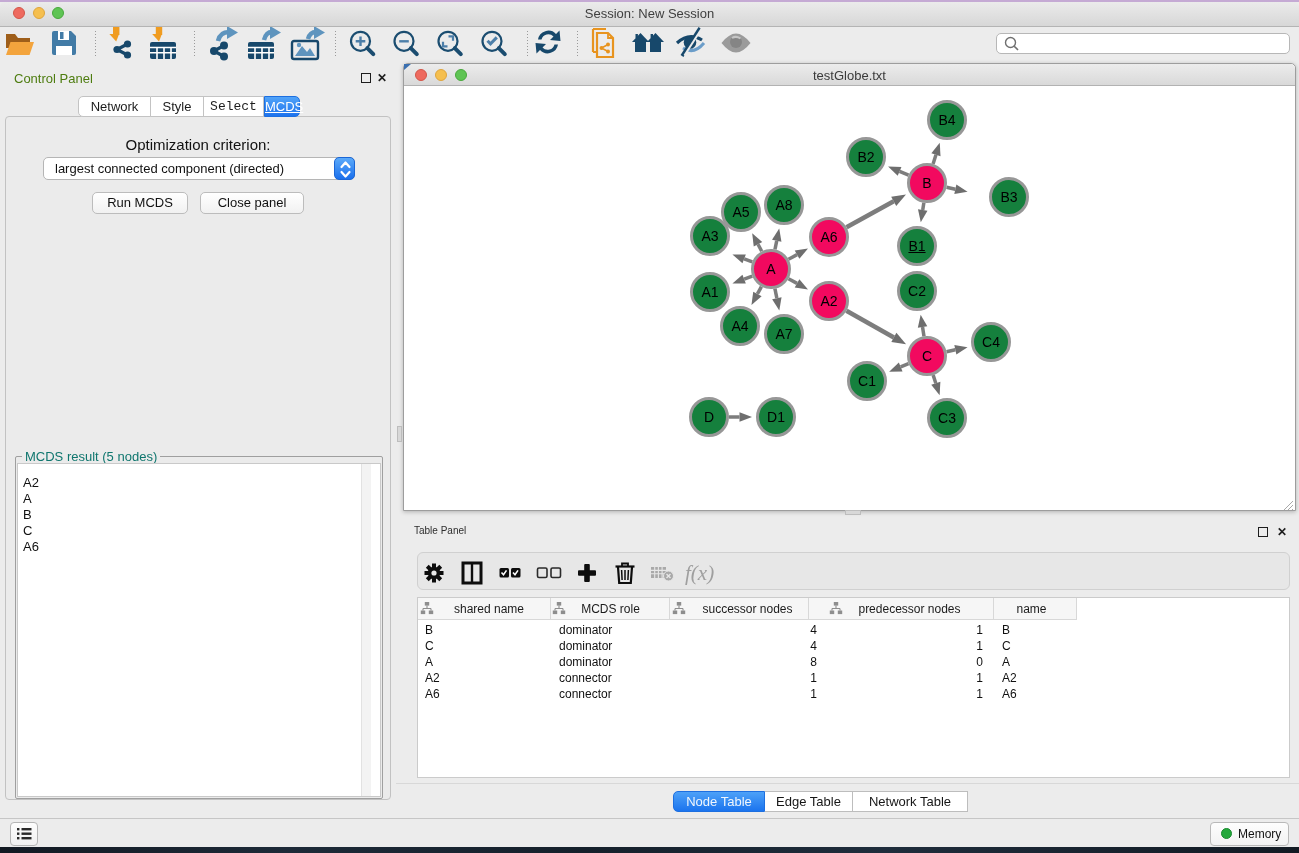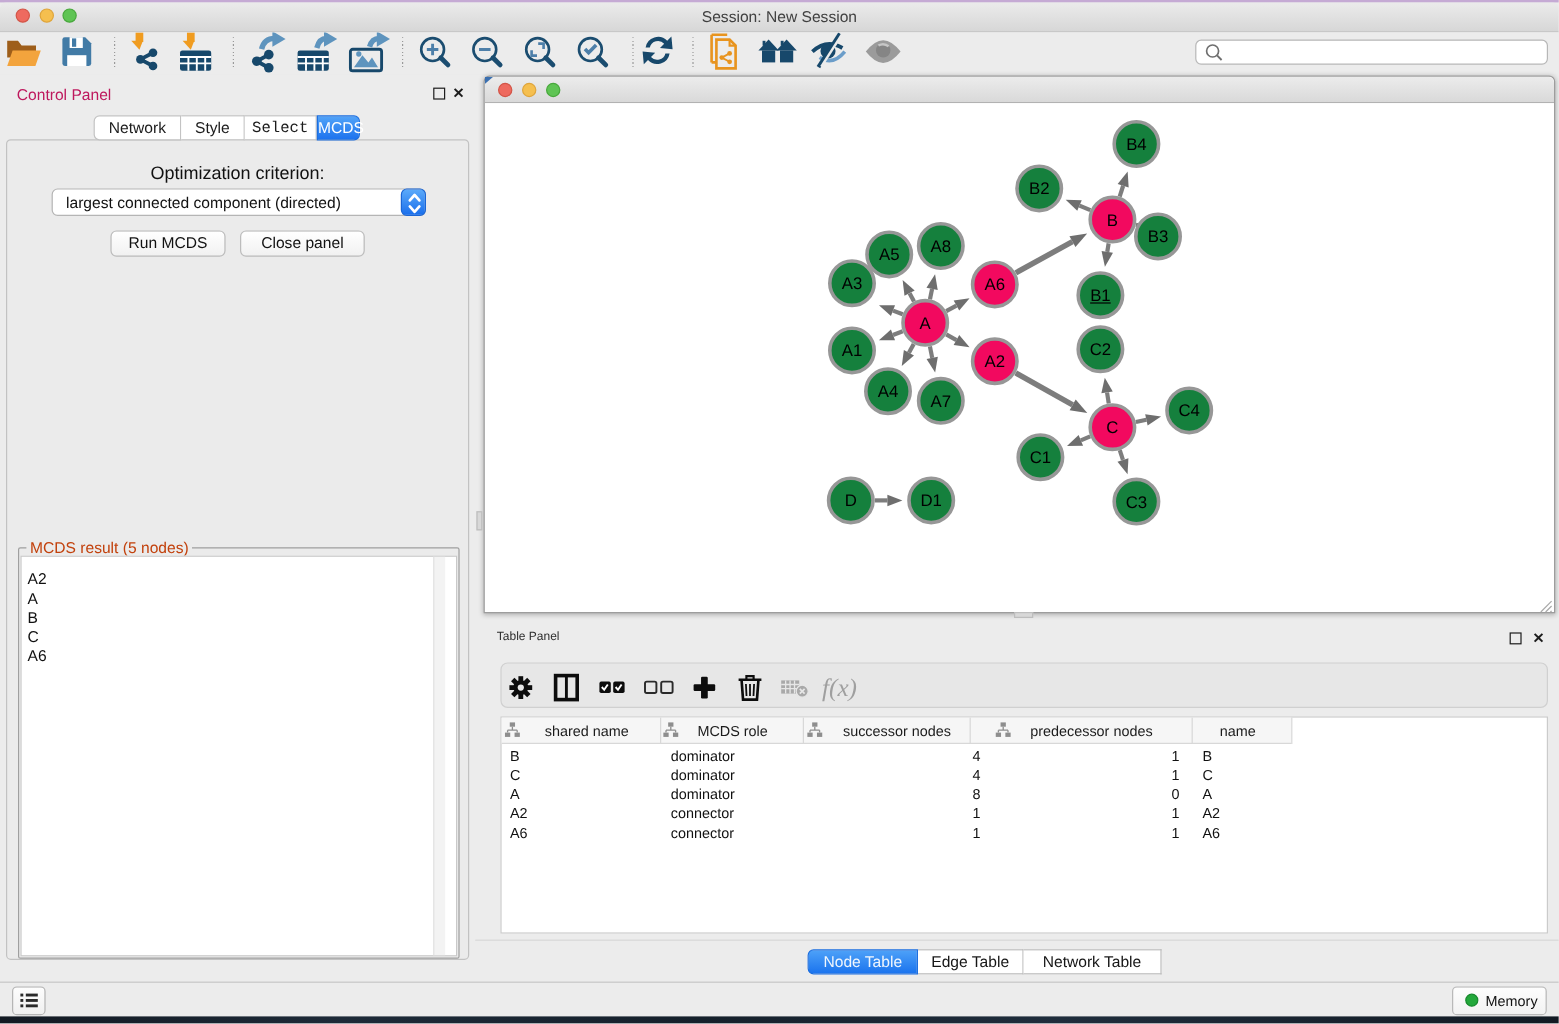--- a/index.html
+++ b/index.html
@@ -13,39 +13,39 @@
     border-radius:5px 5px 0 0; }
   .light { width:12px; height:12px; border-radius:50%; top:7px; }
   #title { width:1299px; top:6px; text-align:center; font-size:13px; color:#404040; }
   
   #toolbar { left:0; top:27px; width:1299px; height:35px; background:#ececec; }
   .tsep { top:31px; width:1px; height:27px;
     background-image:repeating-linear-gradient(#9a9a9a 0 1px, transparent 1px 3px); }
   #searchbox { left:996px; top:33px; width:294px; height:21px; background:#fff;
     border:1px solid #b7b7b7; border-radius:5px; }
   
-  #cpTitle { left:14px; top:71px; font-size:13px; color:#be185d; }
+  #cpTitle { left:14px; top:71px; font-size:13px; color:#4d7c0f; }
   .winbtn { font-size:12px; color:#1c1c1c; }
   #cpPanel { left:5px; top:116px; width:386px; height:684px; border:1px solid #c2c2c2;
     border-radius:4px; background:#ebebeb; }
   .tab { top:96px; height:21px; background:#fff; border:1px solid #c3c3c3; font-size:13px;
     color:#1c1c1c; text-align:center; line-height:19px; }
   .tabsel { background:linear-gradient(#51a3f8,#1d73ee); color:#fff; border-color:#1d6fe0; }
   #optLabel { left:0px; top:136px; width:396px; text-align:center; font-size:15px; color:#111; }
   #dropdown { left:43px; top:157px; width:312px; height:23px; background:#fff;
     border:1px solid #b5b5b5; border-radius:5px; font-size:13px; color:#111; line-height:21px;
     padding-left:11px; }
   #dropbtn { left:334px; top:157px; width:21px; height:23px; border-radius:5px;
     background:linear-gradient(#5baafa,#1a6fec); border:1px solid #1a66d6; }
   .btn { top:192px; height:22px; background:linear-gradient(#ffffff,#f1f1f1);
     border:1px solid #bcbcbc; border-radius:5px; font-size:13px; color:#111;
     text-align:center; line-height:20px; }
   #mcdsBox { left:15px; top:456px; width:368px; height:343px; border:1px solid #9f9f9f;
     border-radius:2px; }
-  #mcdsTitle { left:22px; top:449px; font-size:13px; color:#c2410c; background:#ebebeb; padding:0 3px; }
+  #mcdsTitle { left:22px; top:449px; font-size:13px; color:#0f766e; background:#ebebeb; padding:0 3px; }
   #mcdsList { left:17px; top:463px; width:364px; height:334px; background:#fff;
     border:1px solid #c9c9c9; font-size:13px; color:#111; padding:11px 0 0 5px; line-height:16px; }
   #mcdsScroll { left:361px; top:464px; width:10px; height:332px; background:#f3f3f3;
     border-left:1px solid #e2e2e2; }
   
   #netwin { left:403px; top:63px; width:893px; height:448px; background:#fff;
     border:1px solid #9d9d9d; border-radius:5px 5px 0 0; box-shadow:0 1px 4px rgba(0,0,0,0.25); }
   #nettitle { left:0; top:0; width:891px; height:22px; background:linear-gradient(#ececec,#d9d9d9);
     border-bottom:1px solid #b2b2b2; border-radius:5px 5px 0 0; }
   .nlight { width:12px; height:12px; border-radius:50%; top:5px; }
@@ -237,41 +237,42 @@
   <path d="M10.2 10.2 L14 14" stroke-width="1.6"></path>
 </svg>
 
 <div class="abs" id="cpTitle">Control Panel</div>
 <div class="abs" style="left:361px; top:73px; width:10px; height:10px; border:1.6px solid #1d1d1d;"></div>
 <div class="abs winbtn" style="left:377px; top:71px; font-weight:bold;">✕</div>
 <div class="abs" id="cpPanel"></div>
 <div class="abs tab" style="left:78px;  width:73px; border-radius:5px 0 0 5px;">Network</div>
 <div class="abs tab" style="left:151px; width:53px; border-left:0;">Style</div>
 <div class="abs tab" style="left:204px; width:60px; border-left:0;font-family:Liberation Mono, monospace;">Select</div>
-<div class="abs tab tabsel" style="left:264px; width:36px; border-radius:0 5px 5px 0;">MCDS</div>
+<div class="abs tab tabsel" style="left:264px; width:36px; border-radius:0 5px 5px 0;text-decoration:underline;">MCDS</div>
 <div class="abs" id="optLabel">Optimization criterion:</div>
 <div class="abs" id="dropdown">largest connected component (directed)</div>
 <div class="abs" id="dropbtn">
 <svg width="21" height="23" viewBox="0 0 21 23">
 <path d="M6.5 9 L10.5 4.5 L14.5 9" fill="none" stroke="#fff" stroke-width="2.2" stroke-linecap="round" stroke-linejoin="round"></path>
 <path d="M6.5 14 L10.5 18.5 L14.5 14" fill="none" stroke="#fff" stroke-width="2.2" stroke-linecap="round" stroke-linejoin="round"></path>
 </svg>
 </div>
 <div class="abs btn" style="left:92px; width:96px;">Run MCDS</div>
 <div class="abs btn" style="left:200px; width:104px;">Close panel</div>
 <div class="abs" id="mcdsBox"></div>
 <div class="abs" id="mcdsTitle">MCDS result (5 nodes)</div>
 <div class="abs" id="mcdsList">A2<br>A<br>B<br>C<br>A6</div>
 <div class="abs" id="mcdsScroll"></div>
 
 <div class="abs" id="netwin">
   <div class="abs" id="nettitle"></div>
   <div class="abs nlight" style="left:11px; background:#ee6a5f; border:0.5px solid #d35548;"></div>
   <div class="abs nlight" style="left:31px; background:#f5bf4f; border:0.5px solid #dfa53c;"></div>
   <div class="abs nlight" style="left:51px; background:#5fc454; border:0.5px solid #48a83c;"></div>
+  <div class="abs" id="netname">testGlobe.txt</div>
   <svg id="graphedges" class="abs" style="left:0; top:22px;" width="891" height="424" viewBox="0 0 891 424">
       <line x1="357.68507134334754" y1="165.30163555236035" x2="353.9997447983907" y2="158.29951511694236" stroke="#7d7d7d" stroke-width="3.5"></line>
       <path d="M348.1779143879829 147.23803733716758 L358.2473522658242 156.06393223934577 L349.75213733095717 160.53509799453894 Z" fill="#6e6e6e"></path>
       <line x1="370.9811984858021" y1="163.40025360835892" x2="372.7343127634112" y2="154.76953716474495" stroke="#7d7d7d" stroke-width="3.5"></line>
       <path d="M375.2225618170375 142.51969566996928 L377.43825189740505 155.72502480133744 L368.03037362941734 153.81404952815245 Z" fill="#6e6e6e"></path>
       <line x1="348.28605427212415" y1="175.9439221026042" x2="340.1529509533734" y2="172.87734216274734" stroke="#7d7d7d" stroke-width="3.5"></line>
       <path d="M328.456734873451 168.46729347687497 L341.8464096487484 168.38599518805714 L338.4594922579984 177.36868913743754 Z" fill="#6e6e6e"></path>
       <line x1="348.28605427212415" y1="190.0560778973958" x2="340.1529509533734" y2="193.12265783725266" stroke="#7d7d7d" stroke-width="3.5"></line>
       <path d="M328.456734873451 197.53270652312503 L338.4594922579984 188.63131086256246 L341.8464096487484 197.61400481194286 Z" fill="#6e6e6e"></path>
       <line x1="357.4445610618003" y1="200.56967804765748" x2="353.4386760622144" y2="207.9353375630251" stroke="#7d7d7d" stroke-width="3.5"></line>
@@ -302,21 +303,21 @@
       <path d="M485.15384615384613 285.7692307692308 L494.8461538461538 276.53076923076924 L498.53846153846155 285.39230769230767 Z" fill="#6e6e6e"></path>
       <line x1="529.1400555984552" y1="289.034172355211" x2="531.7943985328193" y2="297.2626354517399" stroke="#7d7d7d" stroke-width="3.5"></line>
       <path d="M535.6319332818538 309.1589931737468 L527.2261971675687 298.7362487953692 L536.3625998980699 295.78902210811066 Z" fill="#6e6e6e"></path>
       <line x1="325" y1="331" x2="335.5" y2="331" stroke="#7d7d7d" stroke-width="3.5"></line>
       <path d="M348 331 L335.5 335.8 L335.5 326.2 Z" fill="#6e6e6e"></path>
     </svg>
   <div id="graphnodes">
       <div class="node" style="left:523px; top:36px;">B4</div>
       <div class="node" style="left:442px; top:73px;">B2</div>
       <div class="node pink" style="left:503px; top:99px;">B</div>
-      <div class="node" style="left:541px; top:113px;text-align:center;">B3</div>
+      <div class="node" style="left:585px; top:113px;text-align:center;">B3</div>
       <div class="node" style="left:493px; top:162px;text-decoration:underline;">B1</div>
       <div class="node" style="left:317px; top:128px;">A5</div>
       <div class="node" style="left:360px; top:121px;">A8</div>
       <div class="node pink" style="left:405px; top:153px;">A6</div>
       <div class="node" style="left:286px; top:152px;">A3</div>
       <div class="node pink" style="left:347px; top:185px;">A</div>
       <div class="node" style="left:286px; top:208px;">A1</div>
       <div class="node pink" style="left:405px; top:217px;">A2</div>
       <div class="node" style="left:493px; top:207px;">C2</div>
       <div class="node" style="left:316px; top:242px;">A4</div>

